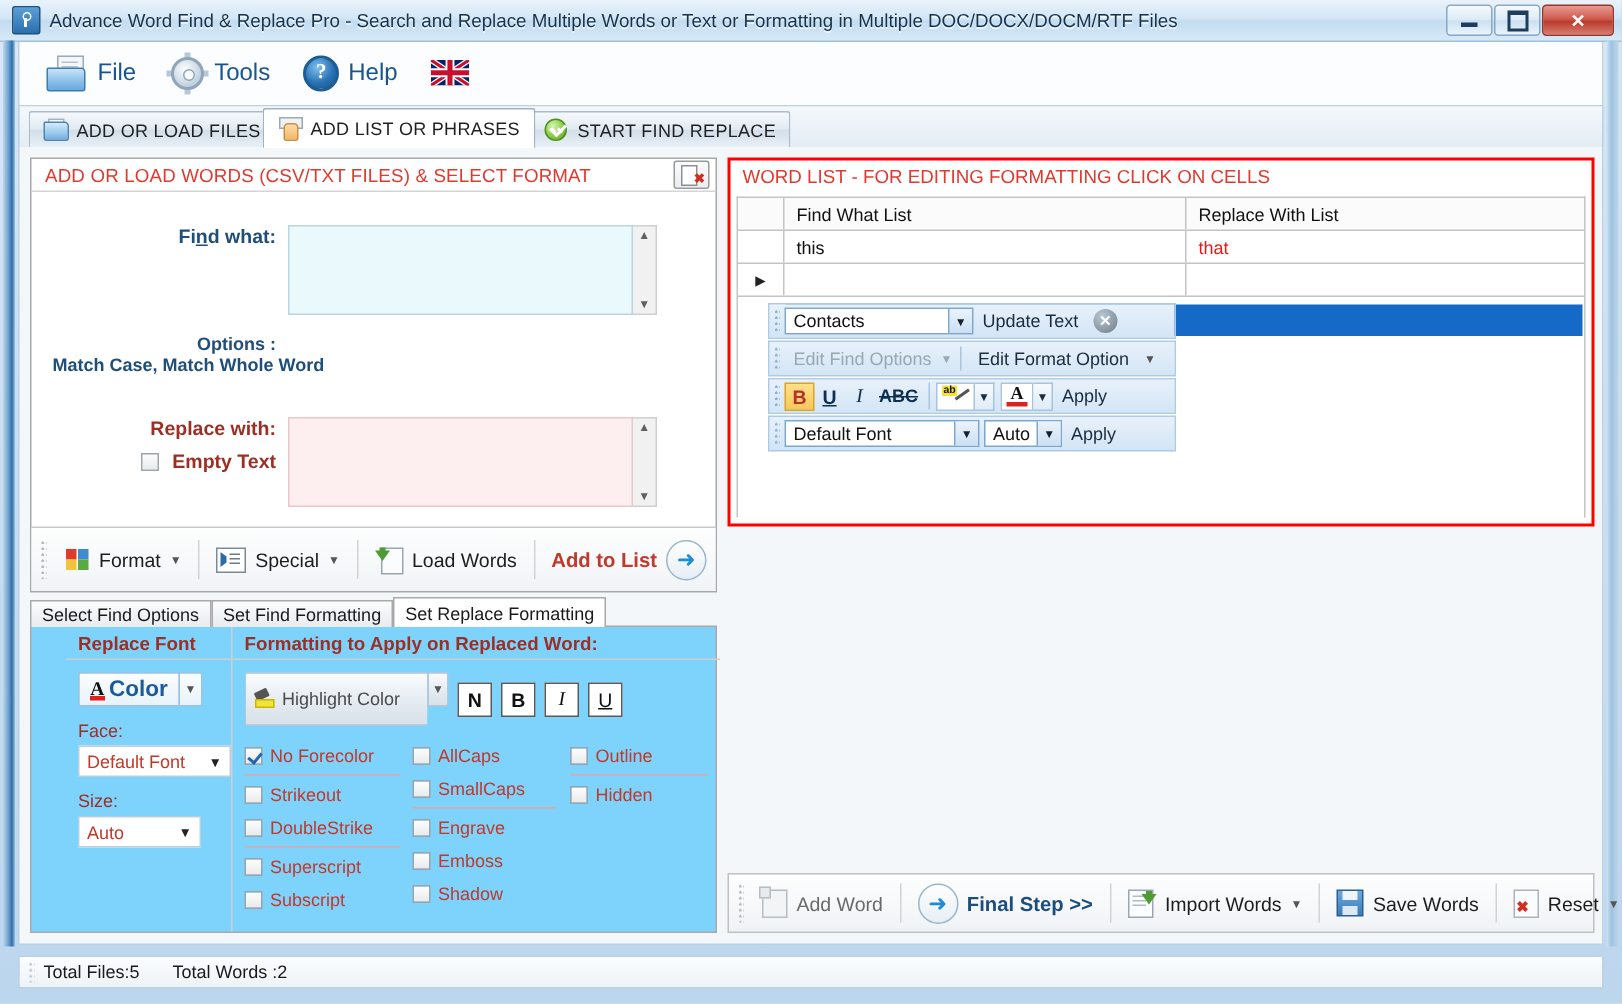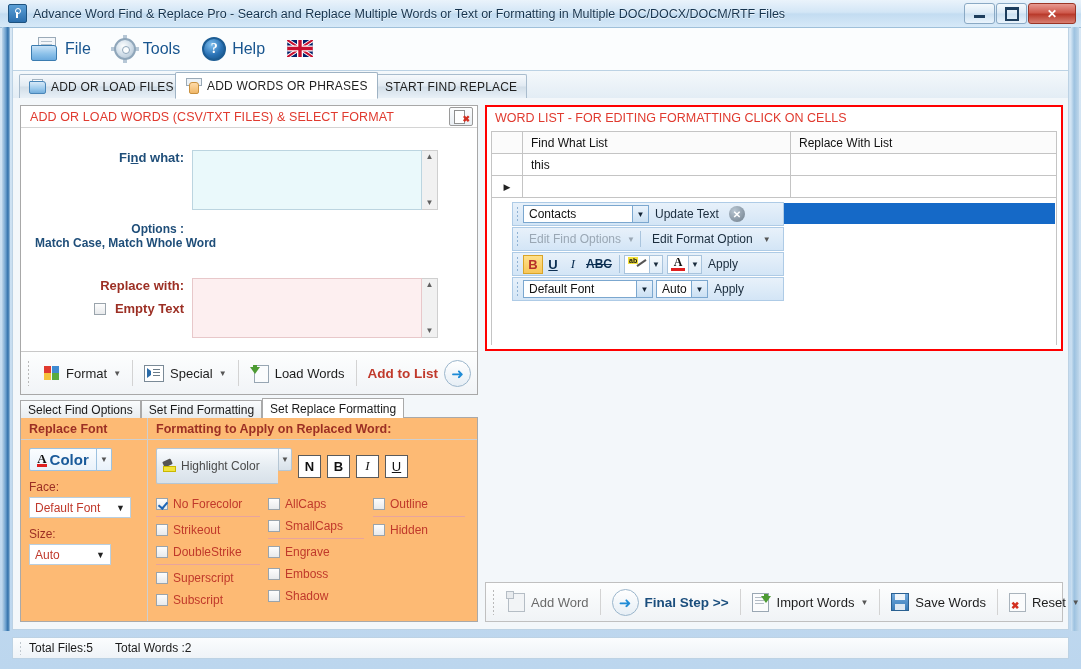--- a/index.html
+++ b/index.html
@@ -203,21 +203,21 @@
   }
   .subtabs{display:flex;align-items:flex-end;height:20px;}
   .stab{
     height:18px;box-sizing:border-box;padding:0 7px;display:flex;align-items:center;
     font-size:12px;color:#1a1a1a;border:1px solid #a9a9a9;border-bottom:none;
     background:linear-gradient(180deg,#fafcfd 0%,#e8ecef 100%);white-space:nowrap;cursor:default;
   }
   .stab.active{background:#fff;height:20px;border-color:#a9a9a9;}
   .stab-filler{flex:1 1 auto;height:18px;border-bottom:1px solid #a9a9a9;}
   .subbody{
-    border:1px solid #a9a9a9;border-top:none;background:#fdba74;height:204px;display:flex;box-sizing:border-box;
+    border:1px solid #a9a9a9;border-top:none;background:#7dd3fc;height:204px;display:flex;box-sizing:border-box;padding-left:23px;
   }
   .colA{width:127px;border-right:1px solid #cfcfcf;box-sizing:border-box;}
   .colB{flex:1 1 auto;box-sizing:border-box;}
   .colhdr{height:22px;display:flex;align-items:center;padding-left:8px;border-bottom:1px solid #cfcfcf;
     font-size:12.5px;font-weight:bold;color:#9c2f24;box-sizing:border-box;}
   .colorbtn{
     width:68px;height:23px;box-sizing:border-box;border:1px solid #9dc2e0;border-radius:2px 0 0 2px;
     background:linear-gradient(180deg,#fbfdff 0%,#e9f2fa 100%);
     display:flex;align-items:center;justify-content:center;gap:3px;
   }
@@ -404,21 +404,21 @@
           <span class="p"></span>
           <span class="f"></span>
         </span>
       <span>ADD OR LOAD FILES</span>
     </div>
     <div class="tab active" style="left:162px;">
       <span class="tabico tabico-hand">
           <span class="box"></span>
           <span class="h"></span>
         </span>
-      <span>ADD WORDS OR PHRASES</span>
+      <span>ADD LIST OR PHRASES</span>
     </div>
     <div class="tab" style="left:340px;">
       <span class="tabico tabico-check">
           <span class="c"></span>
           <span class="tick"></span>
         </span>
       <span>START FIND REPLACE</span>
     </div>
   </div>
 
@@ -634,20 +634,21 @@
       </div>
       <div class="grid">
         <div class="gridhdr">
           <div class="gh-sel"></div>
           <div class="gh-c1">Find What List</div>
           <div class="gh-c2">Replace With List</div>
         </div>
         <div class="growr">
           <div class="gr-sel"></div>
           <div class="gr-c1">this</div>
+          <div class="gr-c2">that</div>
         </div>
         <div class="growr">
           <div class="gr-sel">
             <span class="rowmark">▶</span>
           </div>
           <div class="gr-c1"></div>
           <div class="gr-c2"></div>
         </div>
         <div class="selrow">
           <span class="txt">Contacts</span>

